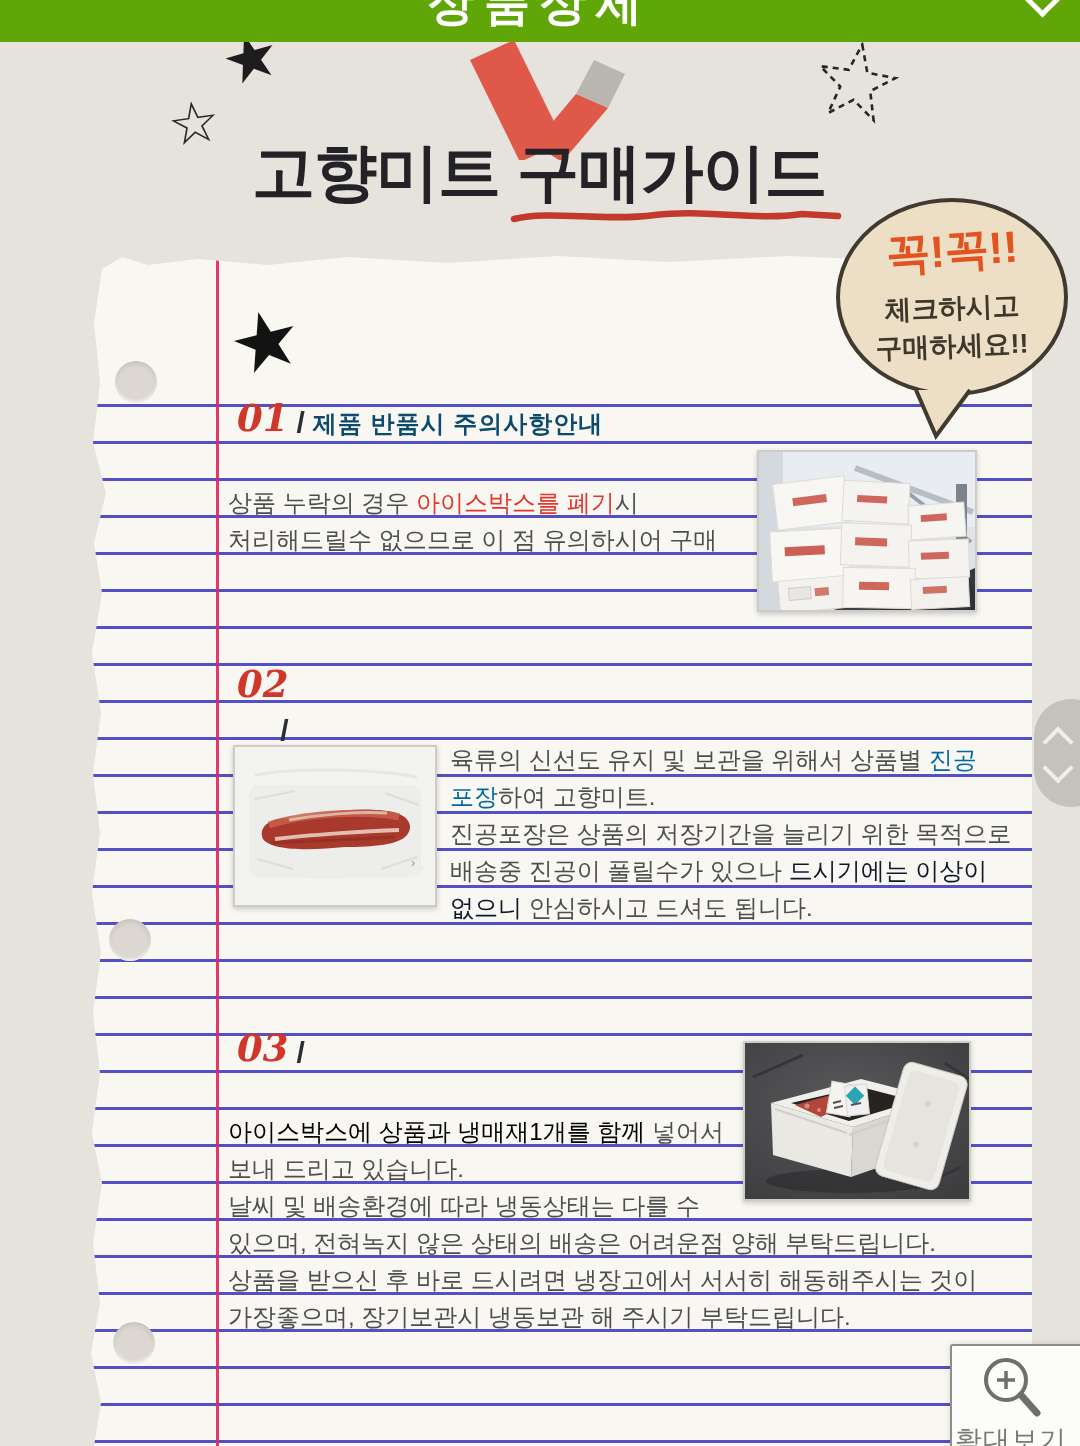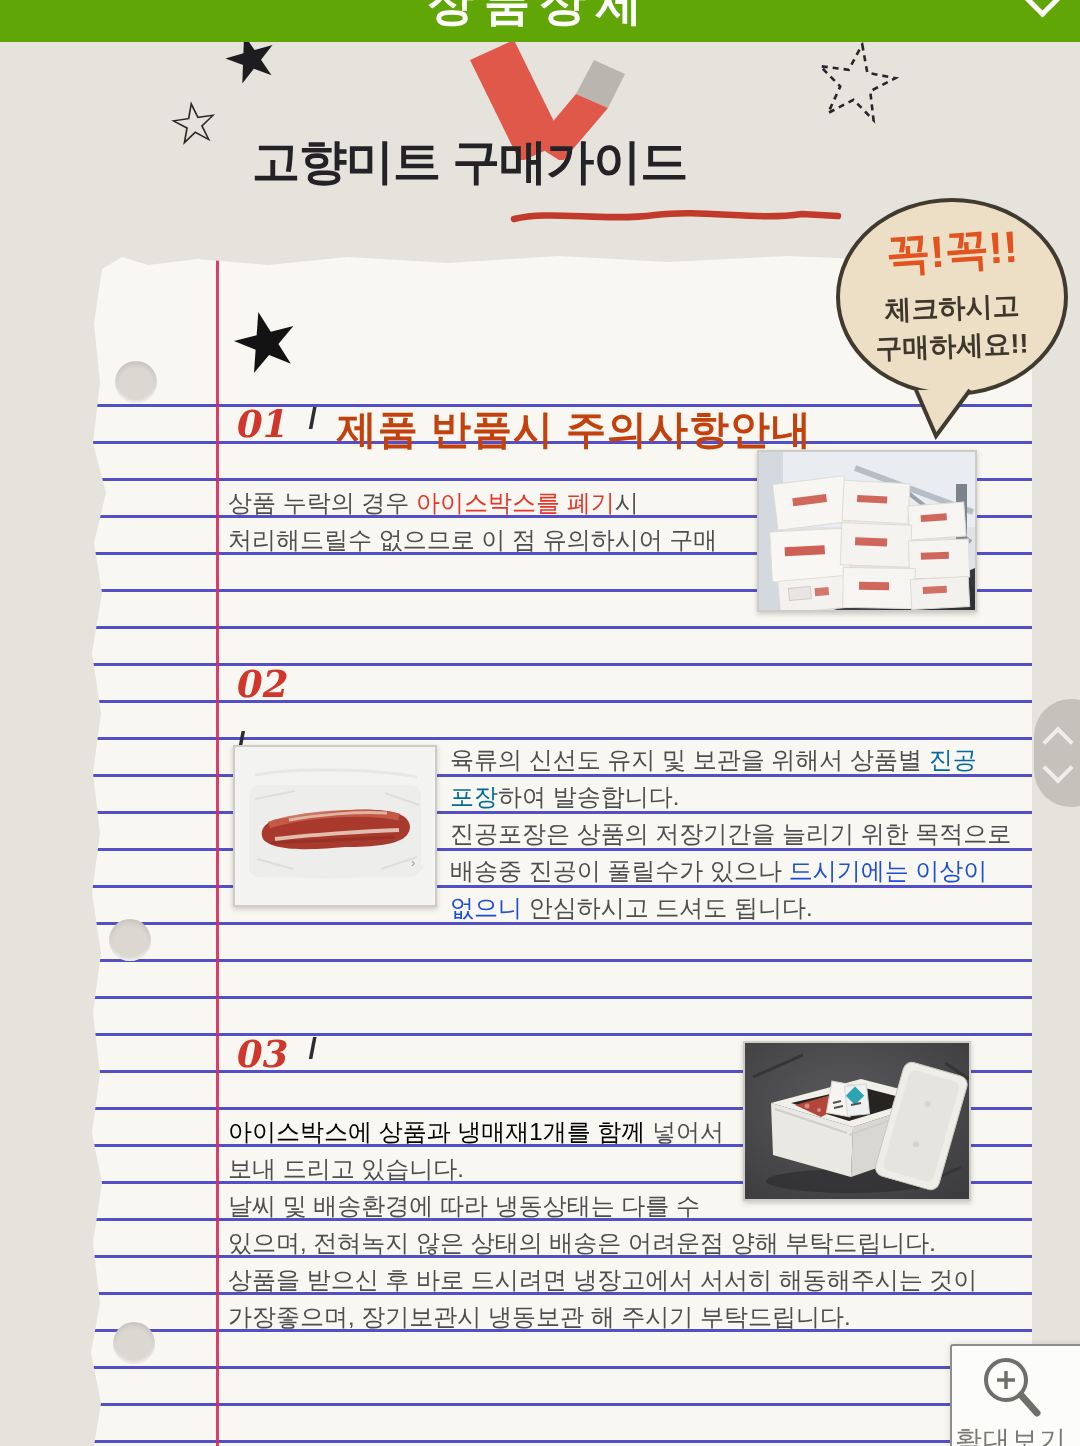--- a/index.html
+++ b/index.html
@@ -11,21 +11,21 @@
   .topbar-title{position:absolute;left:0;right:0;top:-27px;text-align:center;
     font-size:46px;font-weight:bold;color:#ffffff;letter-spacing:10px;}
   .topbar-chevron{position:absolute;right:24px;top:-15px;width:22px;height:22px;
     border-right:5px solid #fff;border-bottom:5px solid #fff;transform:rotate(45deg);}
 
   
   .star{position:absolute;color:#1d1d1f;line-height:1;}
   .star-a{left:222px;top:26px;font-size:64px;transform:rotate(-16deg);}
   .star-b{left:168px;top:94px;font-size:58px;transform:rotate(-8deg);color:#2a2a2c;}
   .svgbox{position:absolute;}
-  .page-title{position:absolute;left:252px;top:130px;width:640px;font-size:48px;font-weight:bold;
+  .page-title{position:absolute;left:252px;top:130px;width:640px;font-size:63px;font-weight:bold;
     color:#232327;letter-spacing:-1px;white-space:nowrap;}
 
   
   .bubble{position:absolute;left:836px;top:198px;width:232px;height:198px;box-sizing:border-box;
     background:#ecdfc5;border:4px solid #413a2e;border-radius:50%;z-index:25;}
   .bubble-tail{position:absolute;left:906px;top:388px;z-index:26;}
   .bubble-emph{position:absolute;left:836px;top:222px;width:232px;text-align:center;z-index:27;
     font-size:44px;font-weight:bold;color:#e2531f;transform:rotate(-4deg);}
   .bubble-t2{position:absolute;left:836px;top:290px;width:232px;text-align:center;z-index:27;
     font-size:27px;font-weight:bold;color:#3d372c;transform:rotate(-2deg);}
@@ -42,29 +42,29 @@
   .paper-lines{position:absolute;left:3px;right:0;top:151px;bottom:0;
     background:repeating-linear-gradient(180deg,rgba(48,42,188,.82) 0px,rgba(48,42,188,.82) 3px,
       transparent 3px,transparent 37px);}
   .paper-margin{position:absolute;left:128px;top:0;width:3px;height:100%;background:#dd2a5c;opacity:.92;}
   .hole{position:absolute;width:42px;height:42px;border-radius:50%;background:#dcd8d1;
     box-shadow:inset 0 3px 5px rgba(0,0,0,.10),inset 0 -2px 3px rgba(255,255,255,.65);}
   .hole-1{left:27px;top:108px;} .hole-2{left:21px;top:666px;} .hole-3{left:25px;top:1069px;}
   .star-marker{left:230px;top:302px;font-size:80px;transform:rotate(-14deg);color:#131314;z-index:5;}
 
   
-  .sec-head{position:absolute;left:237px;height:38px;display:flex;align-items:flex-start;gap:20px;z-index:5;}
+  .sec-head{position:absolute;left:237px;height:38px;display:flex;align-items:flex-end;gap:8px;z-index:5;}
   .sec-num{font-size:37px;font-weight:bold;font-style:italic;color:#d0362a;
     font-family:"DejaVu Serif","Liberation Serif",serif;}
   .sec-sep{font-size:30px;font-weight:bold;color:#2c2c31;}
-  .sec-title{font-size:40px;font-weight:bold;color:#c2410c;letter-spacing:1px;}
+  .sec-title{font-size:24px;font-weight:bold;color:#0c4a6e;letter-spacing:1px;}
   .head-1{top:402px;} .head-2{top:662px;flex-direction:column;} .head-3{top:1032px;}
   .body-text{position:absolute;font-size:24px;line-height:37px;color:#4e4e50;z-index:5;white-space:nowrap;}
   .body-1{left:228px;top:484px;} .body-2{left:450px;top:741px;} .body-3{left:228px;top:1113px;}
-  .t-red{color:#e3372b;} .t-blue{color:#0369a1;} .t-orange{color:#1d4ed8;} .t-coral{color:#000000;}
+  .t-red{color:#e3372b;} .t-blue{color:#0369a1;} .t-orange{color:#0f172a;} .t-coral{color:#000000;}
 
   
   .photo{position:absolute;border:2px solid #cfccc5;background:#fff;z-index:6;
     box-shadow:0 2px 5px rgba(60,60,55,.25);font-size:0;}
   .photo-1{left:757px;top:450px;} .photo-2{left:233px;top:745px;} .photo-3{left:743px;top:1041px;}
 
   
   .scroll-pill{position:absolute;left:1034px;top:699px;width:74px;height:108px;border-radius:37px;
     background:rgba(158,154,146,.45);z-index:40;}
   .chev{position:absolute;left:13px;width:18px;height:18px;
@@ -202,21 +202,21 @@
       <path d="M54,73 C82,68 122,64 152,66" stroke="#e3c4b4" stroke-width="3" fill="none" opacity=".85"></path>
       <path d="M36,96 C70,94 130,92 160,90" stroke="#8f2d22" stroke-width="3" fill="none" opacity=".7"></path>
       <text x="176" y="120" font-size="13" fill="#9a9a98">›</text>
     </svg>
   </div>
   <div class="body-text body-2">
     <div>
       <span>육류의 신선도 유지 및 보관을 위해서 상품별 </span><span class="t-blue">진공</span>
     </div>
     <div>
-      <span class="t-blue">포장</span><span>하여 발송합니다.</span>
+      <span class="t-blue">포장</span><span>하여 고향미트.</span>
     </div>
     <div>진공포장은 상품의 저장기간을 늘리기 위한 목적으로</div>
     <div>
       <span>배송중 진공이 풀릴수가 있으나 </span><span class="t-orange">드시기에는 이상이</span>
     </div>
     <div>
       <span class="t-orange">없으니</span><span> 안심하시고 드셔도 됩니다.</span>
     </div>
   </div>
 

